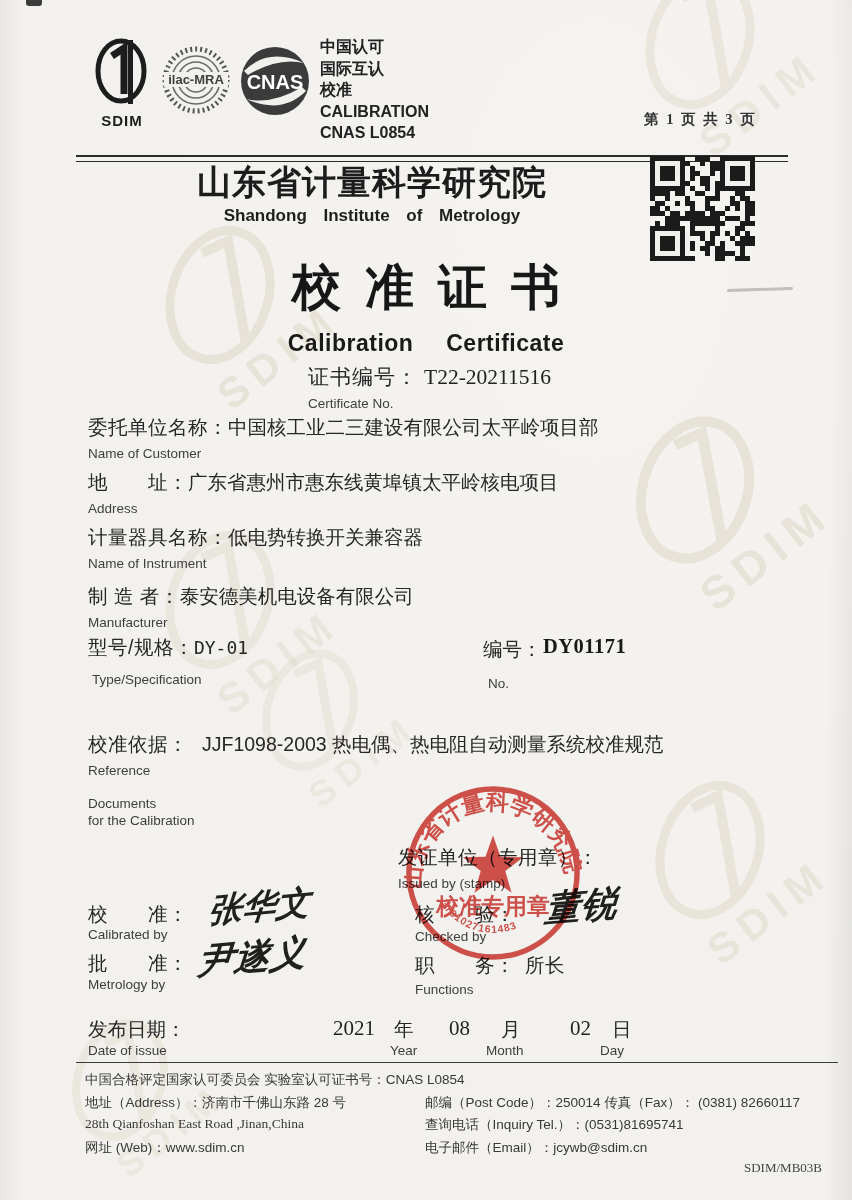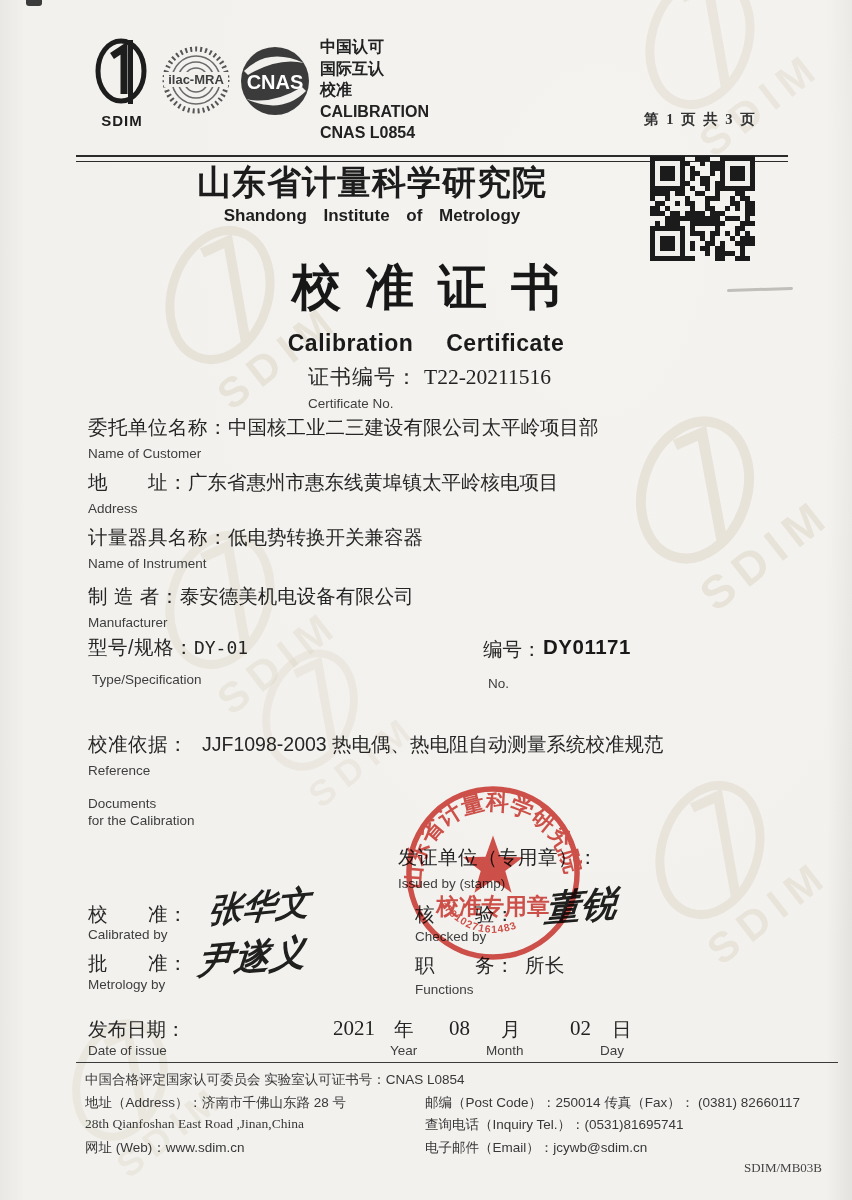--- a/index.html
+++ b/index.html
@@ -36,21 +36,21 @@
   .cert-no-zh{font-size:21px;letter-spacing:1px;color:#262626;}
   .cert-no-val{font-family:"Liberation Serif",serif;font-size:21.5px;color:#222;margin-left:6px;}
   .cert-no-en{font-size:13.5px;color:#3e3e3e;margin-top:5px;}
   
   .frow{position:absolute;left:88px;width:700px;}
   .flabel{font-size:19.5px;letter-spacing:.5px;color:#262626;white-space:pre;}
   .fvalue{font-size:19.5px;color:#262626;}
   .fen{font-size:13.5px;color:#3e3e3e;margin-top:4px;line-height:17px;}
   .mono{font-family:"DejaVu Sans Mono",monospace;font-size:18px;}
   .serial-label{font-size:19.5px;color:#262626;}
-  .serial-val{font-family:Liberation Sans, sans-serif;font-weight:bold;font-size:20.5px;letter-spacing:.5px;color:#191919;}
+  .serial-val{font-family:Liberation Serif, serif;font-weight:bold;font-size:20.5px;letter-spacing:.5px;color:#191919;}
   
   .stamp{position:absolute;left:404px;top:784px;mix-blend-mode:multiply;opacity:.88;pointer-events:none;}
   
   .slabel{position:absolute;font-size:19.5px;letter-spacing:.5px;color:#262626;white-space:pre;}
   .sen{position:absolute;font-size:13.5px;color:#3e3e3e;}
   .sig{position:absolute;font-family:"DejaVu Serif",serif;font-style:italic;font-weight:bold;
        color:#20201f;transform:rotate(-5deg) skewX(-10deg);white-space:nowrap;}
   .func-val{font-size:19.5px;color:#2a2a2a;margin-left:10px;}
   
   .dpart{position:absolute;font-size:19.5px;color:#262626;}

